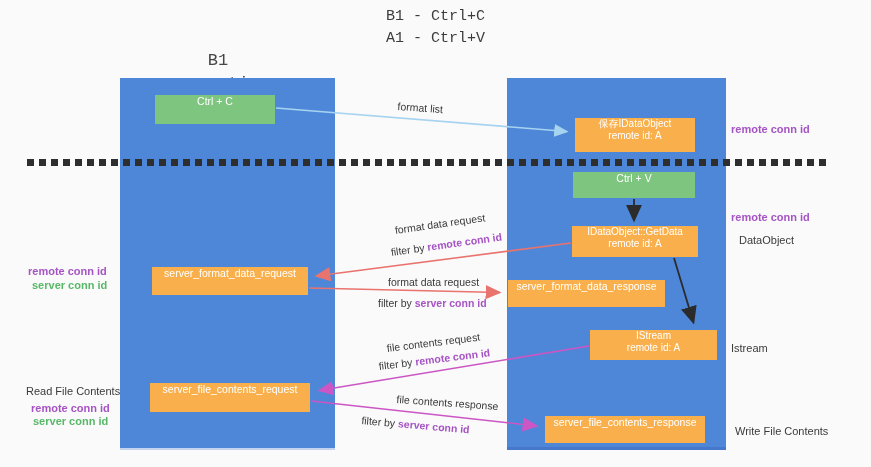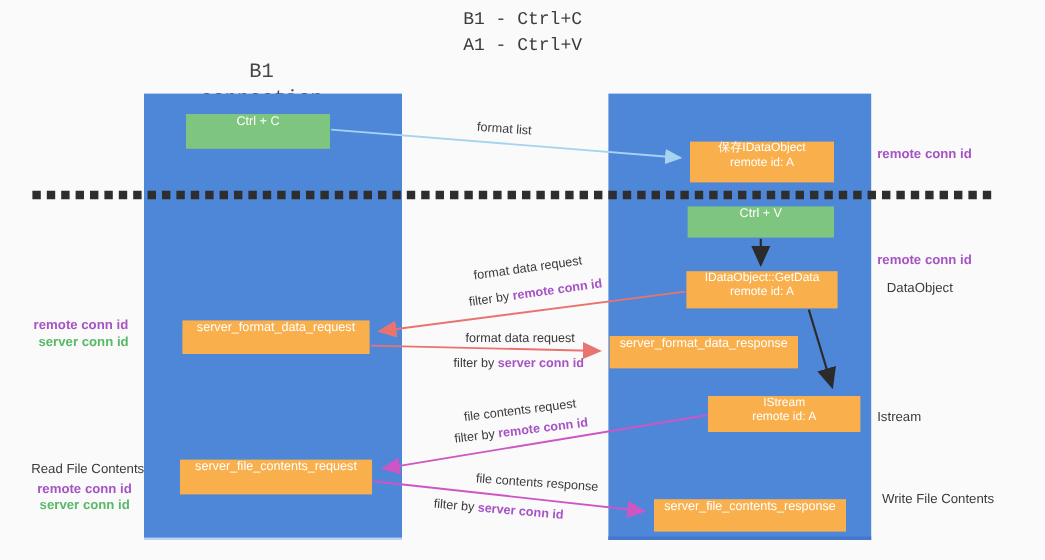--- a/index.html
+++ b/index.html
@@ -133,21 +133,21 @@
 
   <div class="abs lbl" style="left:397px;top:393px;transform:rotate(4deg);">file contents response</div>
   <div class="abs lbl" style="left:362px;top:414px;transform:rotate(5deg);">
     <span>filter by </span><span class="purple">server conn id</span>
   </div>
 
   <div class="abs lbl purple" style="left:731px;top:123px;font-size:11px;">remote conn id</div>
   <div class="abs lbl purple" style="left:731px;top:211px;font-size:11px;">remote conn id</div>
   <div class="abs lbl" style="left:739px;top:234px;font-size:11px;">DataObject</div>
   <div class="abs lbl" style="left:731px;top:342px;font-size:11px;">Istream</div>
-  <div class="abs lbl" style="left:735px;top:410px;font-size:11px;">Write File Contents</div>
+  <div class="abs lbl" style="left:735px;top:425px;font-size:11px;">Write File Contents</div>
 
   <div class="abs lbl purple" style="left:28px;top:265px;font-size:11px;">remote conn id</div>
   <div class="abs lbl greentx" style="left:32px;top:279px;font-size:11px;">server conn id</div>
   <div class="abs lbl" style="left:26px;top:385px;font-size:11px;">Read File Contents</div>
   <div class="abs lbl purple" style="left:31px;top:402px;font-size:11px;">remote conn id</div>
   <div class="abs lbl greentx" style="left:33px;top:415px;font-size:11px;">server conn id</div>
 
 </div>
 
 </body></html>

